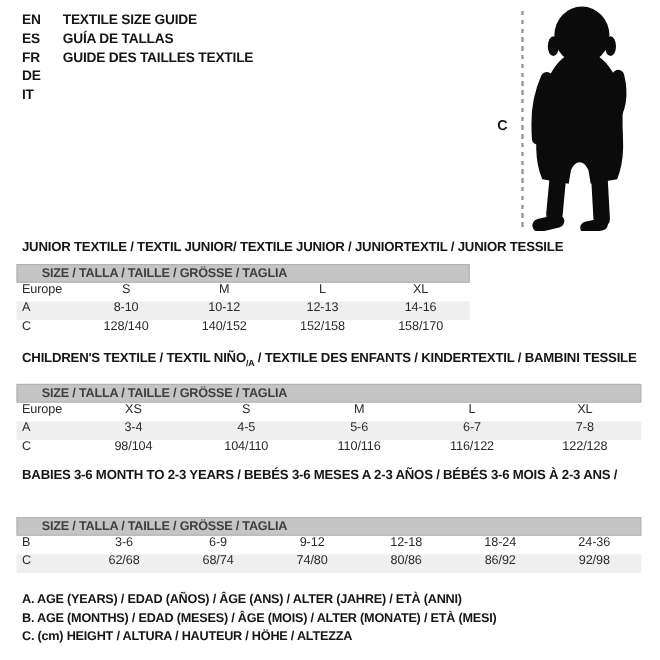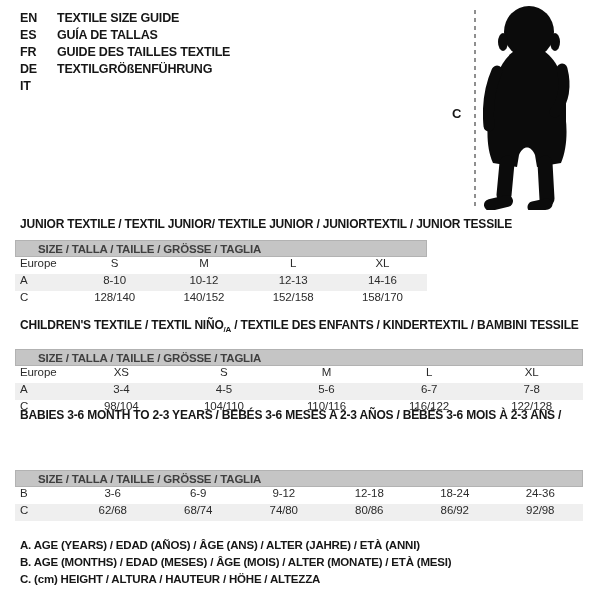--- a/index.html
+++ b/index.html
@@ -56,21 +56,20 @@
     <div class="lang-row">
       <span class="lang-code">ES</span>
       <span>GUÍA DE TALLAS</span>
     </div>
     <div class="lang-row">
       <span class="lang-code">FR</span>
       <span>GUIDE DES TAILLES TEXTILE</span>
     </div>
     <div class="lang-row">
       <span class="lang-code">DE</span>
-      <span>TEXTILGRÖßENFÜHRUNG</span>
     </div>
     <div class="lang-row">
       <span class="lang-code">IT</span>
     </div>
   </div>
 
   <div class="dash-line"></div>
   <div class="c-label">C</div>
   <svg class="baby-svg" viewBox="0 0 95 205" xmlns="http://www.w3.org/2000/svg">
     <g fill="#0b0b0b" stroke="none">
@@ -138,21 +137,21 @@
     <div class="trow">
       <span class="row-label">C</span>
       <span class="cell">98/104</span>
       <span class="cell">104/110</span>
       <span class="cell">110/116</span>
       <span class="cell">116/122</span>
       <span class="cell">122/128</span>
     </div>
   </div>
 
-  <div class="tbl-title" style="top:408px">
+  <div class="tbl-title" style="top:424px">
     <div>BABIES 3-6 MONTH TO 2-3 YEARS / BEBÉS 3-6 MESES A 2-3 AÑOS / BÉBÉS 3-6 MOIS À 2-3 ANS /</div>
   </div>
   <div class="size-table t3" style="top:470px">
     <div class="bar">SIZE / TALLA / TAILLE / GRÖSSE / TAGLIA</div>
     <div class="trow">
       <span class="row-label">B</span>
       <span class="cell">3-6</span>
       <span class="cell">6-9</span>
       <span class="cell">9-12</span>
       <span class="cell">12-18</span>

